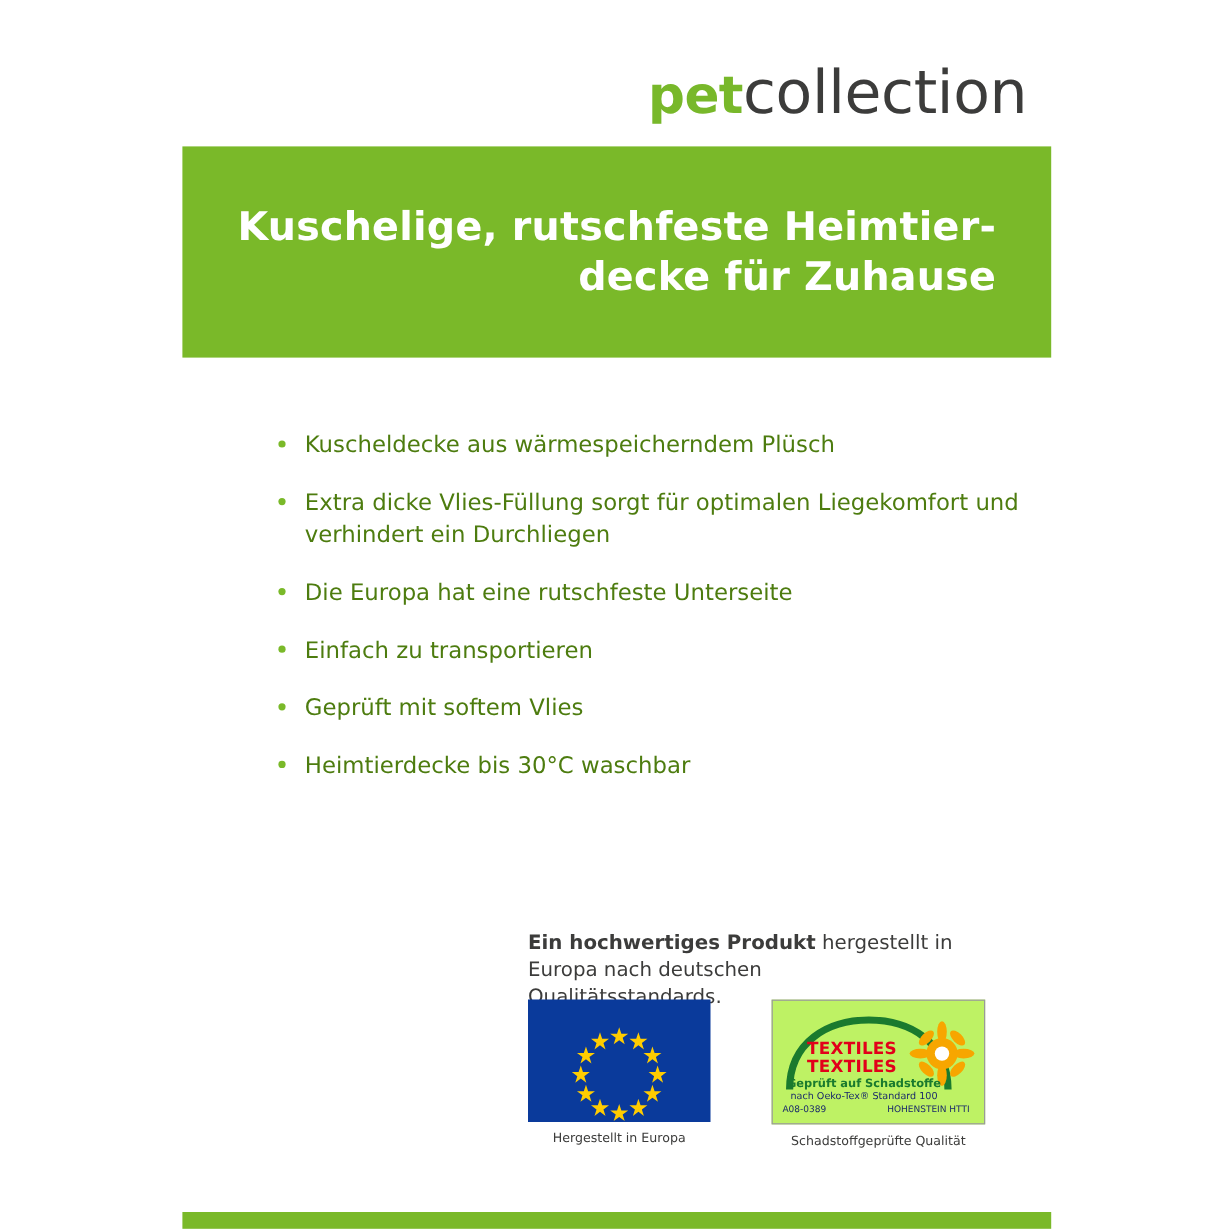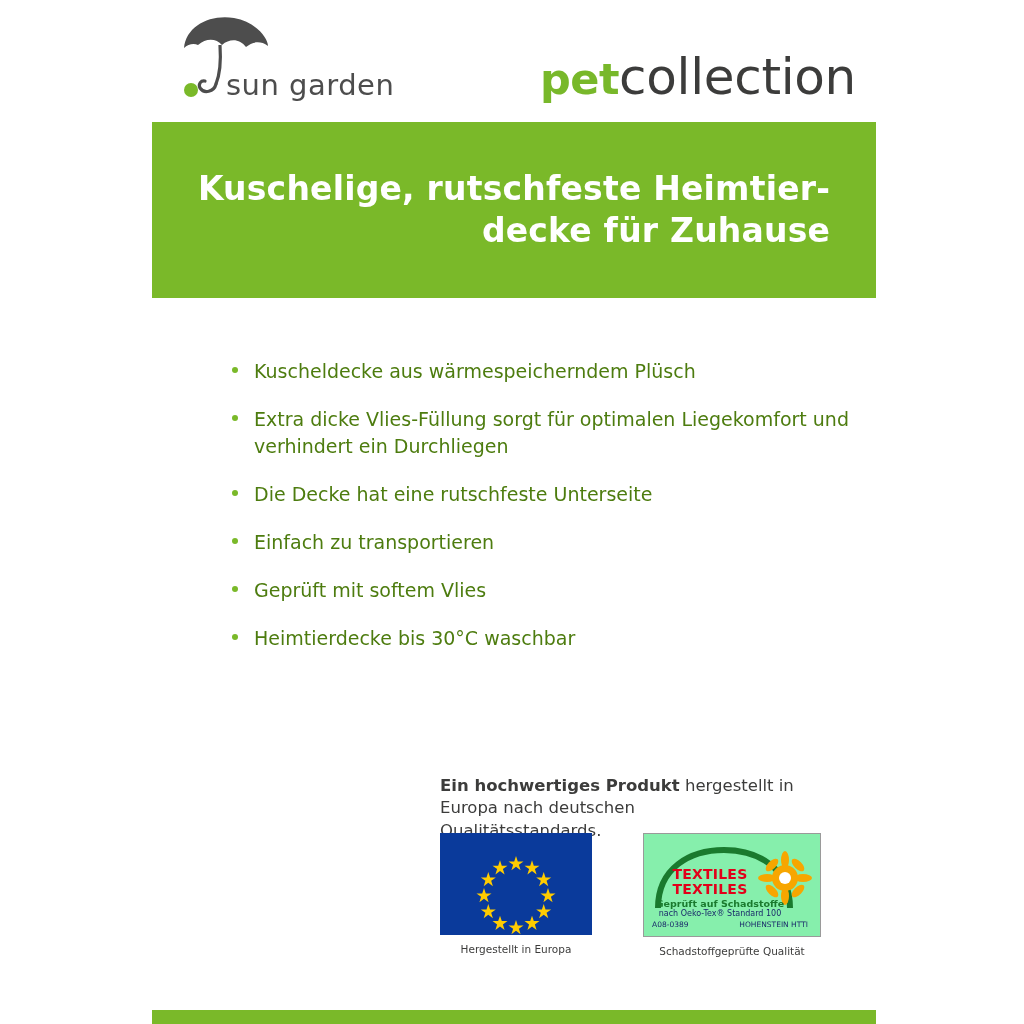--- a/index.html
+++ b/index.html
@@ -172,21 +172,21 @@
   .oeko-wrap {
     position: absolute;
     left: 203px;
     top: 0;
     width: 178px;
   }
   .oeko-box {
     width: 176px;
     height: 102px;
     border: 1px solid #9a9a9a;
-    background: #86efac;
+    background: #bef264;
     position: relative;
     overflow: hidden;
   }
   .oeko-caption {
     margin-top: 8px;
     font-size: 10.5px;
     color: #3c3c3b;
     text-align: center;
     width: 178px;
   }
@@ -245,29 +245,20 @@
     background: #7ab929;
   }
 </style>
 </head>
 <body>
 
 <div class="page">
 
   <div class="header">
 
-    <div class="brand-logo">
-      <svg class="umbrella-svg" width="110" height="90" viewBox="0 0 110 90">
-        <path d="M12,36 C14,14 38,2 62,6 C84,10 96,26 96,34 C88,28 80,30 74,35 C68,27 58,26 50,33 C44,26 34,26 26,33 C22,31 16,32 12,36 Z" fill="#4d4d4d"></path>
-        <path d="M48,33 C49,48 48,62 44,72" stroke="#4d4d4d" stroke-width="3.2" fill="none"></path>
-        <path d="M44,72 C42,80 32,82 28,76 C26,72 29,68 33,69" stroke="#4d4d4d" stroke-width="3.2" fill="none" stroke-linecap="round"></path>
-        <circle cx="19" cy="78" r="7" fill="#7ab929"></circle>
-      </svg>
-      <div class="brand-name">sun garden</div>
-    </div>
 
     <div class="pet-collection">
       <span class="pet-word">pet</span><span class="collection-word">collection</span>
     </div>
   </div>
 
   <div class="title-band">
     <div class="title-text">Kuschelige, rutschfeste Heimtier-
 decke für Zuhause</div>
   </div>
@@ -276,21 +267,21 @@
     <div class="feature-item">
       <span class="dot"></span>
       <span>Kuscheldecke aus wärmespeicherndem Plüsch</span>
     </div>
     <div class="feature-item">
       <span class="dot"></span>
       <span>Extra dicke Vlies-Füllung sorgt für optimalen Liegekomfort und verhindert ein Durchliegen</span>
     </div>
     <div class="feature-item">
       <span class="dot"></span>
-      <span>Die Decke hat eine rutschfeste Unterseite</span>
+      <span>Die Europa hat eine rutschfeste Unterseite</span>
     </div>
     <div class="feature-item">
       <span class="dot"></span>
       <span>Einfach zu transportieren</span>
     </div>
     <div class="feature-item">
       <span class="dot"></span>
       <span>Geprüft mit softem Vlies</span>
     </div>
     <div class="feature-item">

